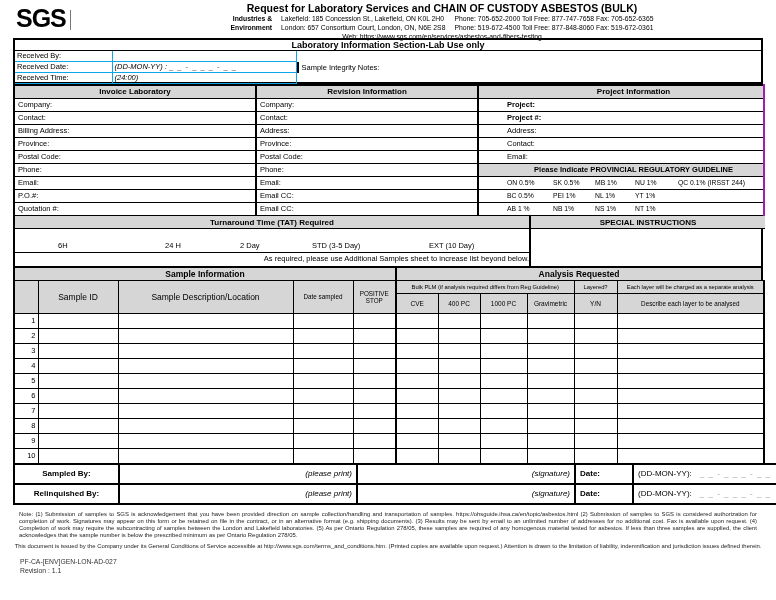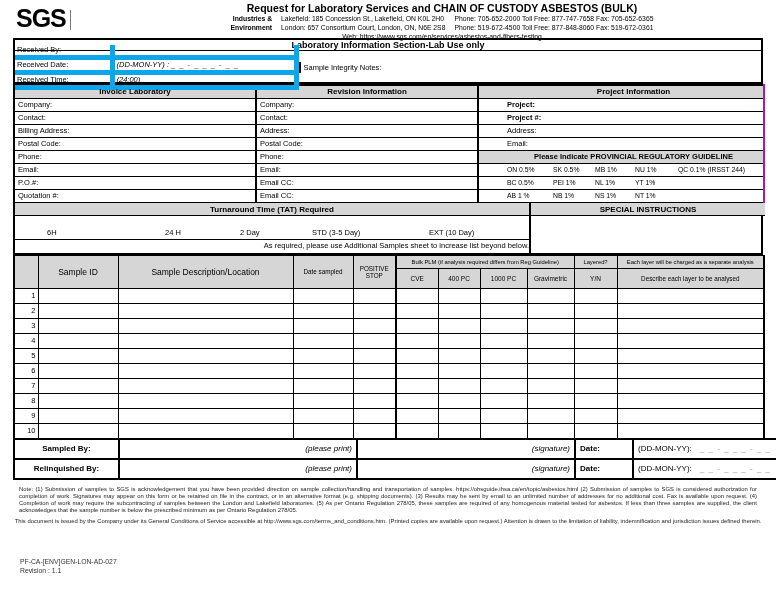--- a/index.html
+++ b/index.html
@@ -17,21 +17,21 @@
   .division { font-weight:bold; text-align:right; }
   .web { font-size:6.8px; margin-top:0.5px; }
 
   .form-body { margin:0 13px; width:750px; }
 
   
   .labuse { border:2px solid #000; height:46px; }
   .labuse-title { font-weight:bold; font-size:9px; text-align:center; line-height:11px; border-bottom:1px solid #000; height:11px; }
   .labuse-body { display:flex; height:33px;align-items:center; }
   .labuse-left { border-collapse:collapse; table-layout:fixed; width:281px; height:33px; }
-  .labuse-left td { border:5px solid #0ea5e9; font-size:7.5px; padding:0 2px; height:11px; line-height:10px; }
+  .labuse-left td { border:1px solid #0ea5e9; font-size:7.5px; padding:0 2px; height:11px; line-height:10px; }
   .labuse-left td.lbl { width:97px; border-left:none; }
   .labuse-left tr:first-child td { border-top:none; }
   .labuse-left td.val { width:184px; }
   .ital { font-style:italic; }
   .blanks { color:#555; letter-spacing:1px; }
   .integrity { flex:1; border-left:2px solid #000; font-size:7.5px; padding:1px 3px; }
 
   
   table.info { border-collapse:collapse; table-layout:fixed; width:750px; }
   table.info col.c1 { width:242px; } table.info col.c2 { width:222px; } table.info col.c3 { width:286px; }
@@ -46,21 +46,21 @@
   td.guide-row { padding-left:46px; }
   .gspan { display:inline-block; font-size:6.8px; }
   .g0{width:46px;} .g1{width:42px;} .g2{width:40px;} .g3{width:43px;}
 
   
   .tat-grid { display:grid; grid-template-columns:514px 236px; grid-template-rows:13px 24px 13px; border-left:2px solid #000; border-right:2px solid #000; border-bottom:2px solid #000; }
   .tat-hdr { background:#d6d6d6; font-weight:bold; font-size:8px; text-align:center; line-height:13px; border-bottom:1px solid #000; }
   .tat-hdr.rightsec { border-left:2px solid #000; }
   .tat-options { position:relative; grid-column:1; grid-row:2; border-bottom:1px solid #000; font-size:7.5px; }
   .tat-opt { position:absolute; bottom:2px; }
-  .o0{left:32px;} .o1{left:150px;} .o2{left:225px;} .o3{left:297px;} .o4{left:414px;}
+  .o0{left:43px;} .o1{left:150px;} .o2{left:225px;} .o3{left:297px;} .o4{left:414px;}
   .tat-note { grid-column:1; grid-row:3; text-align:right; font-size:7.5px; line-height:12px; }
   .special-box { grid-column:2; grid-row:2 / 4; border-left:2px solid #000; }
 
   
   .sec-headers { display:flex; border-left:2px solid #000; border-right:2px solid #000; }
   .sec-h { background:#d6d6d6; font-weight:bold; font-size:8.5px; text-align:center; line-height:12px; height:12px; }
   .sec-h.si { width:380px; } .sec-h.ar { width:366px; border-left:2px solid #000; }
 
   table.samples { border-collapse:collapse; table-layout:fixed; width:750px; }
   table.samples col.n{width:24px;} table.samples col.id{width:80px;} table.samples col.de{width:175px;}
@@ -167,20 +167,25 @@
         <td>Contact:</td>
         <td class="thick-l">Contact:</td>
         <td class="thick-l proj-sm">Project #:</td>
       </tr>
       <tr>
         <td>Billing Address:</td>
         <td class="thick-l">Address:</td>
         <td class="thick-l">Address:</td>
       </tr>
       <tr>
+        <td>Province:</td>
+        <td class="thick-l">Province:</td>
+        <td class="thick-l">Contact:</td>
+      </tr>
+      <tr>
         <td>Postal Code:</td>
         <td class="thick-l">Postal Code:</td>
         <td class="thick-l">Email:</td>
       </tr>
       <tr>
         <td>Phone:</td>
         <td class="thick-l">Phone:</td>
         <td class="thick-l guide-hdr">Please Indicate PROVINCIAL REGULATORY GUIDELINE</td>
       </tr>
       <tr>
@@ -214,20 +219,24 @@
         <span class="tat-opt o0">6H</span>
         <span class="tat-opt o1">24 H</span>
         <span class="tat-opt o2">2 Day</span>
         <span class="tat-opt o3">STD (3-5 Day)</span>
         <span class="tat-opt o4">EXT (10 Day)</span>
       </div>
       <div class="tat-note">As required, please use Additional Samples sheet to increase list beyond below.</div>
       <div class="special-box"></div>
     </div>
 
+    <div class="sec-headers">
+      <div class="sec-h si">Sample Information</div>
+      <div class="sec-h ar">Analysis Requested</div>
+    </div>
 
     <table class="samples">
       <colgroup>
           <col class="n">
           <col class="id">
           <col class="de">
           <col class="dt">
           <col class="ps">
           <col class="cv">
           <col class="p4">

